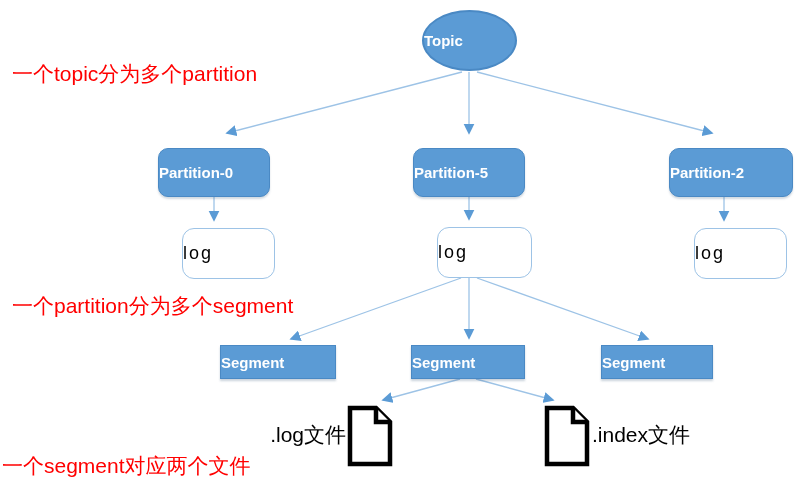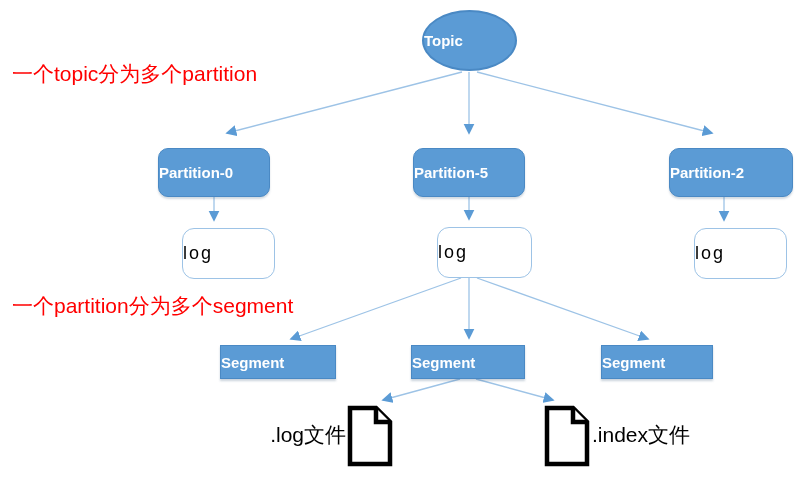--- a/index.html
+++ b/index.html
@@ -106,14 +106,15 @@
     <path d="M3,3 L29,3 L43,17 L43,59 L3,59 Z" fill="#fff" stroke="#000" stroke-width="4.5" stroke-linejoin="miter"></path>
     <path d="M29,3 L29,17 L43,17" fill="#fff" stroke="#000" stroke-width="4.5" stroke-linejoin="miter"></path>
   </svg>
   <svg class="docicon" style="left:544px;top:405px;" width="46" height="62" viewBox="0 0 46 62" xmlns="http://www.w3.org/2000/svg">
     <path d="M3,3 L29,3 L43,17 L43,59 L3,59 Z" fill="#fff" stroke="#000" stroke-width="4.5" stroke-linejoin="miter"></path>
     <path d="M29,3 L29,17 L43,17" fill="#fff" stroke="#000" stroke-width="4.5" stroke-linejoin="miter"></path>
   </svg>
 
   <div class="annotation" style="left:12px;top:60px;">一个topic分为多个partition</div>
   <div class="annotation" style="left:12px;top:292px;">一个partition分为多个segment</div>
+  <div class="annotation" style="left:2px;top:452px;">一个segment对应两个文件</div>
 
 </div>
 
 </body></html>

